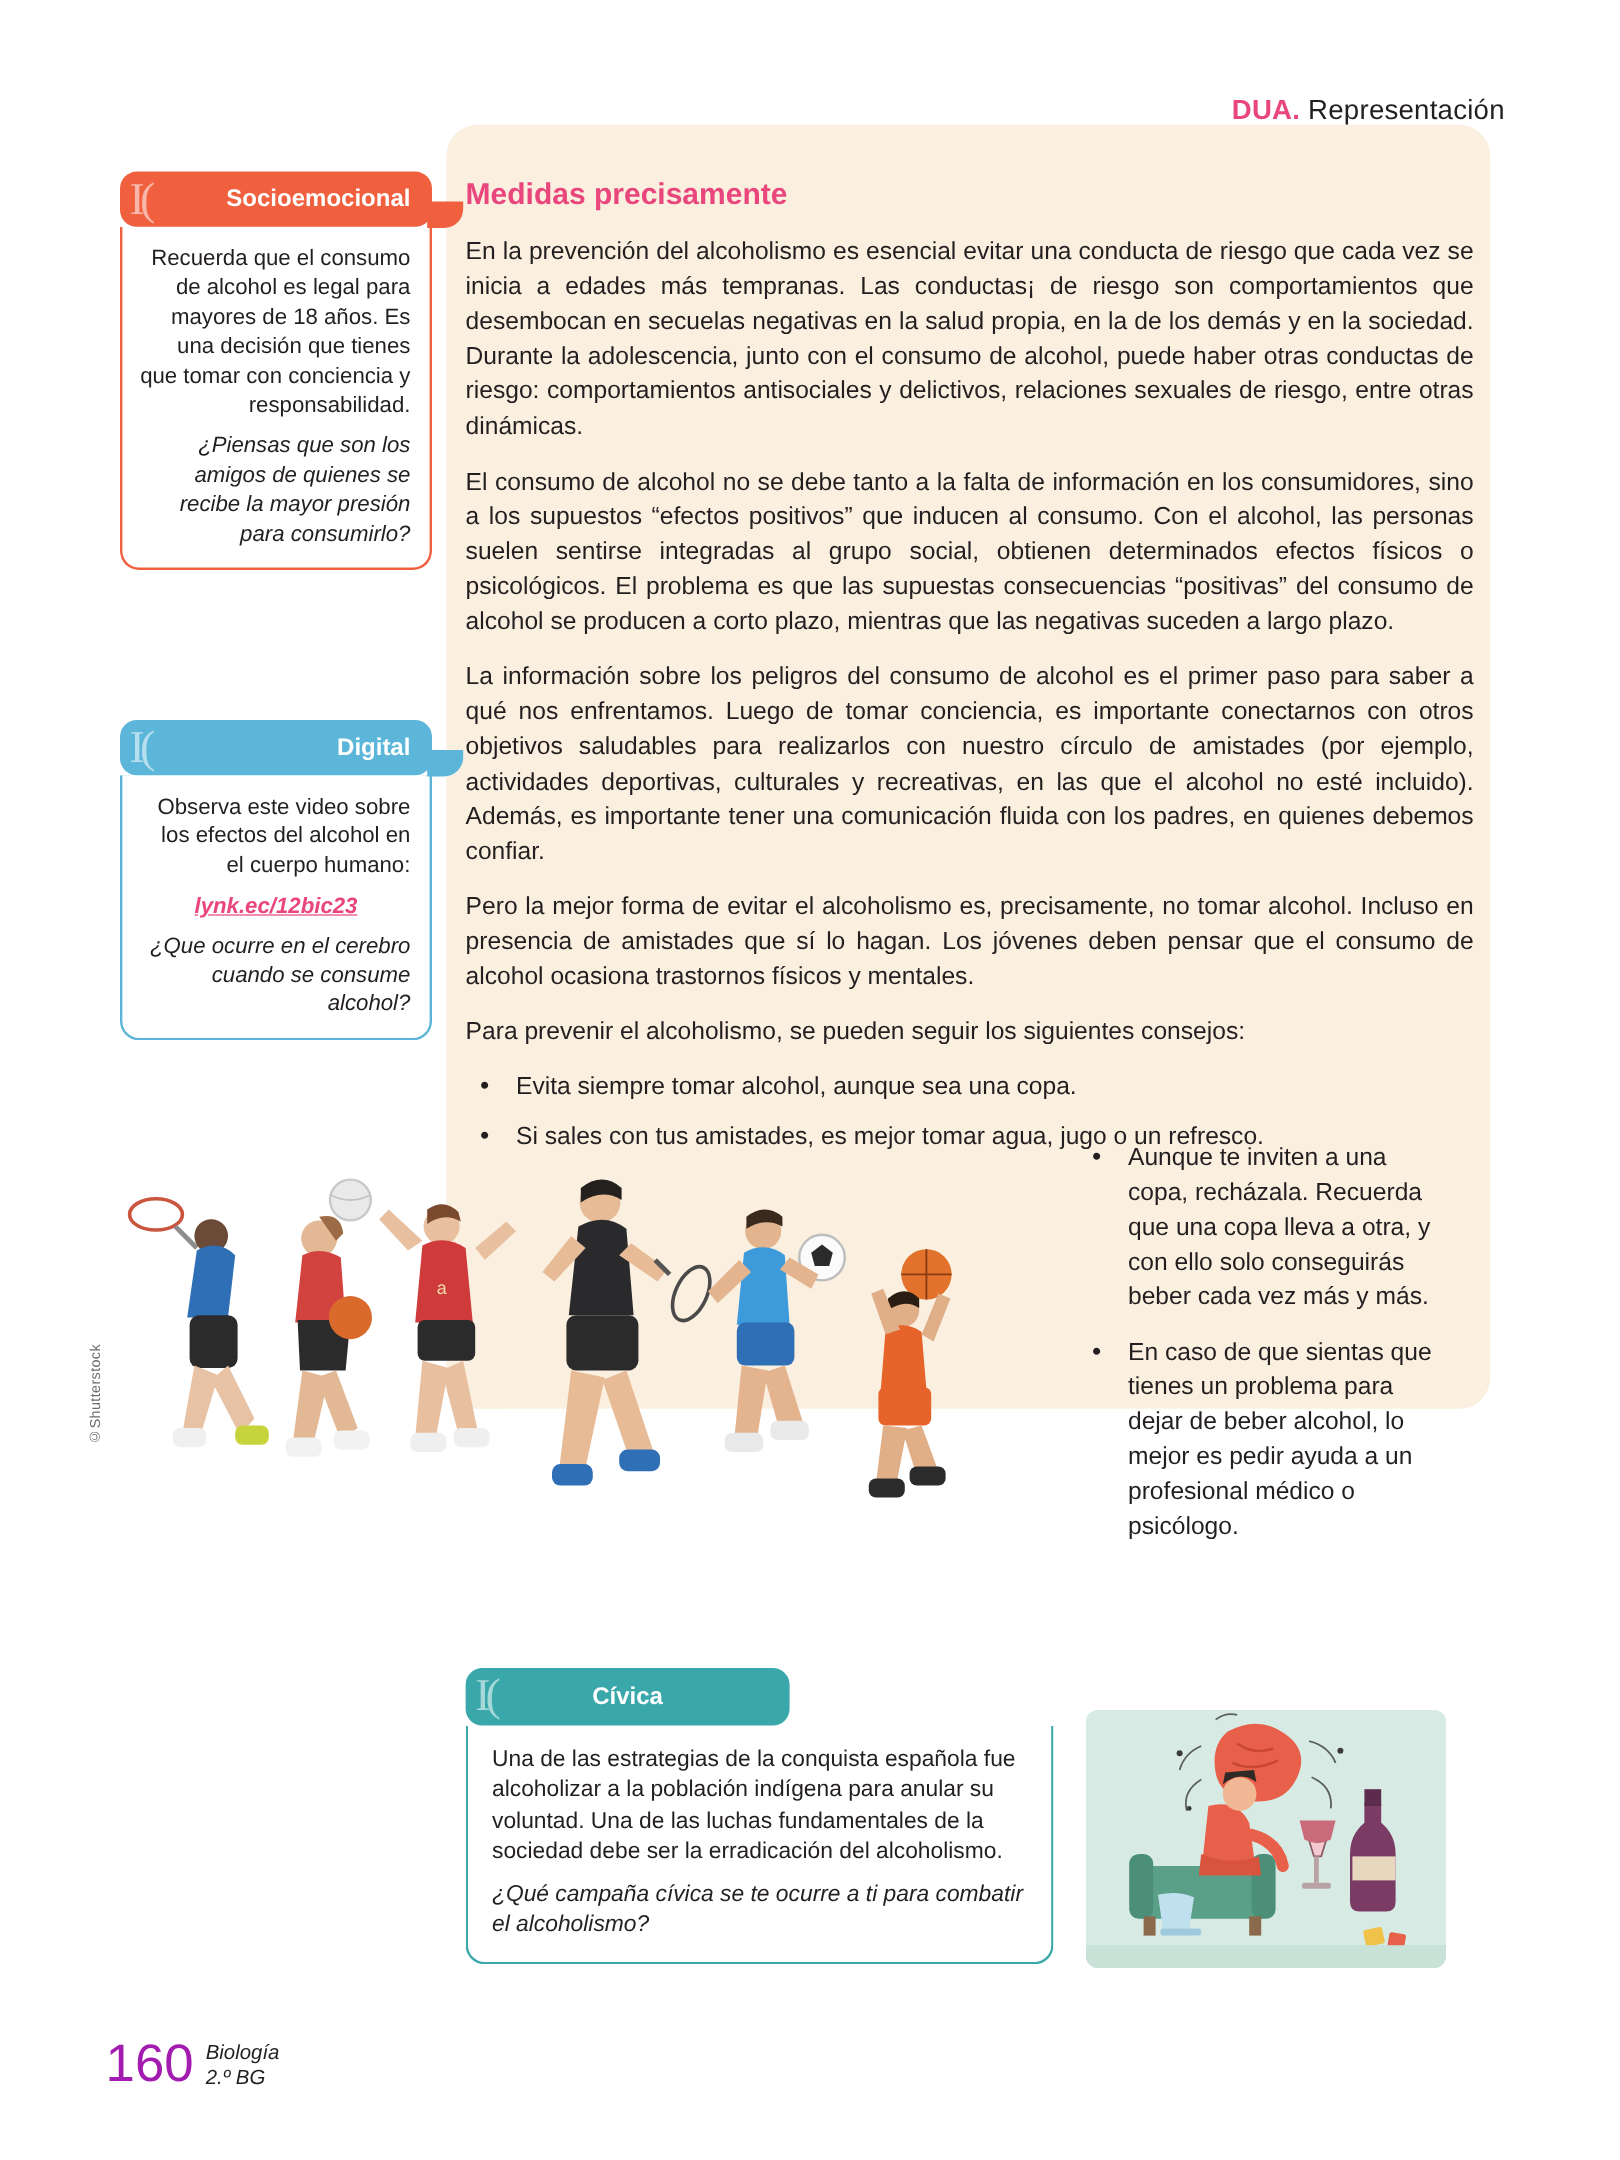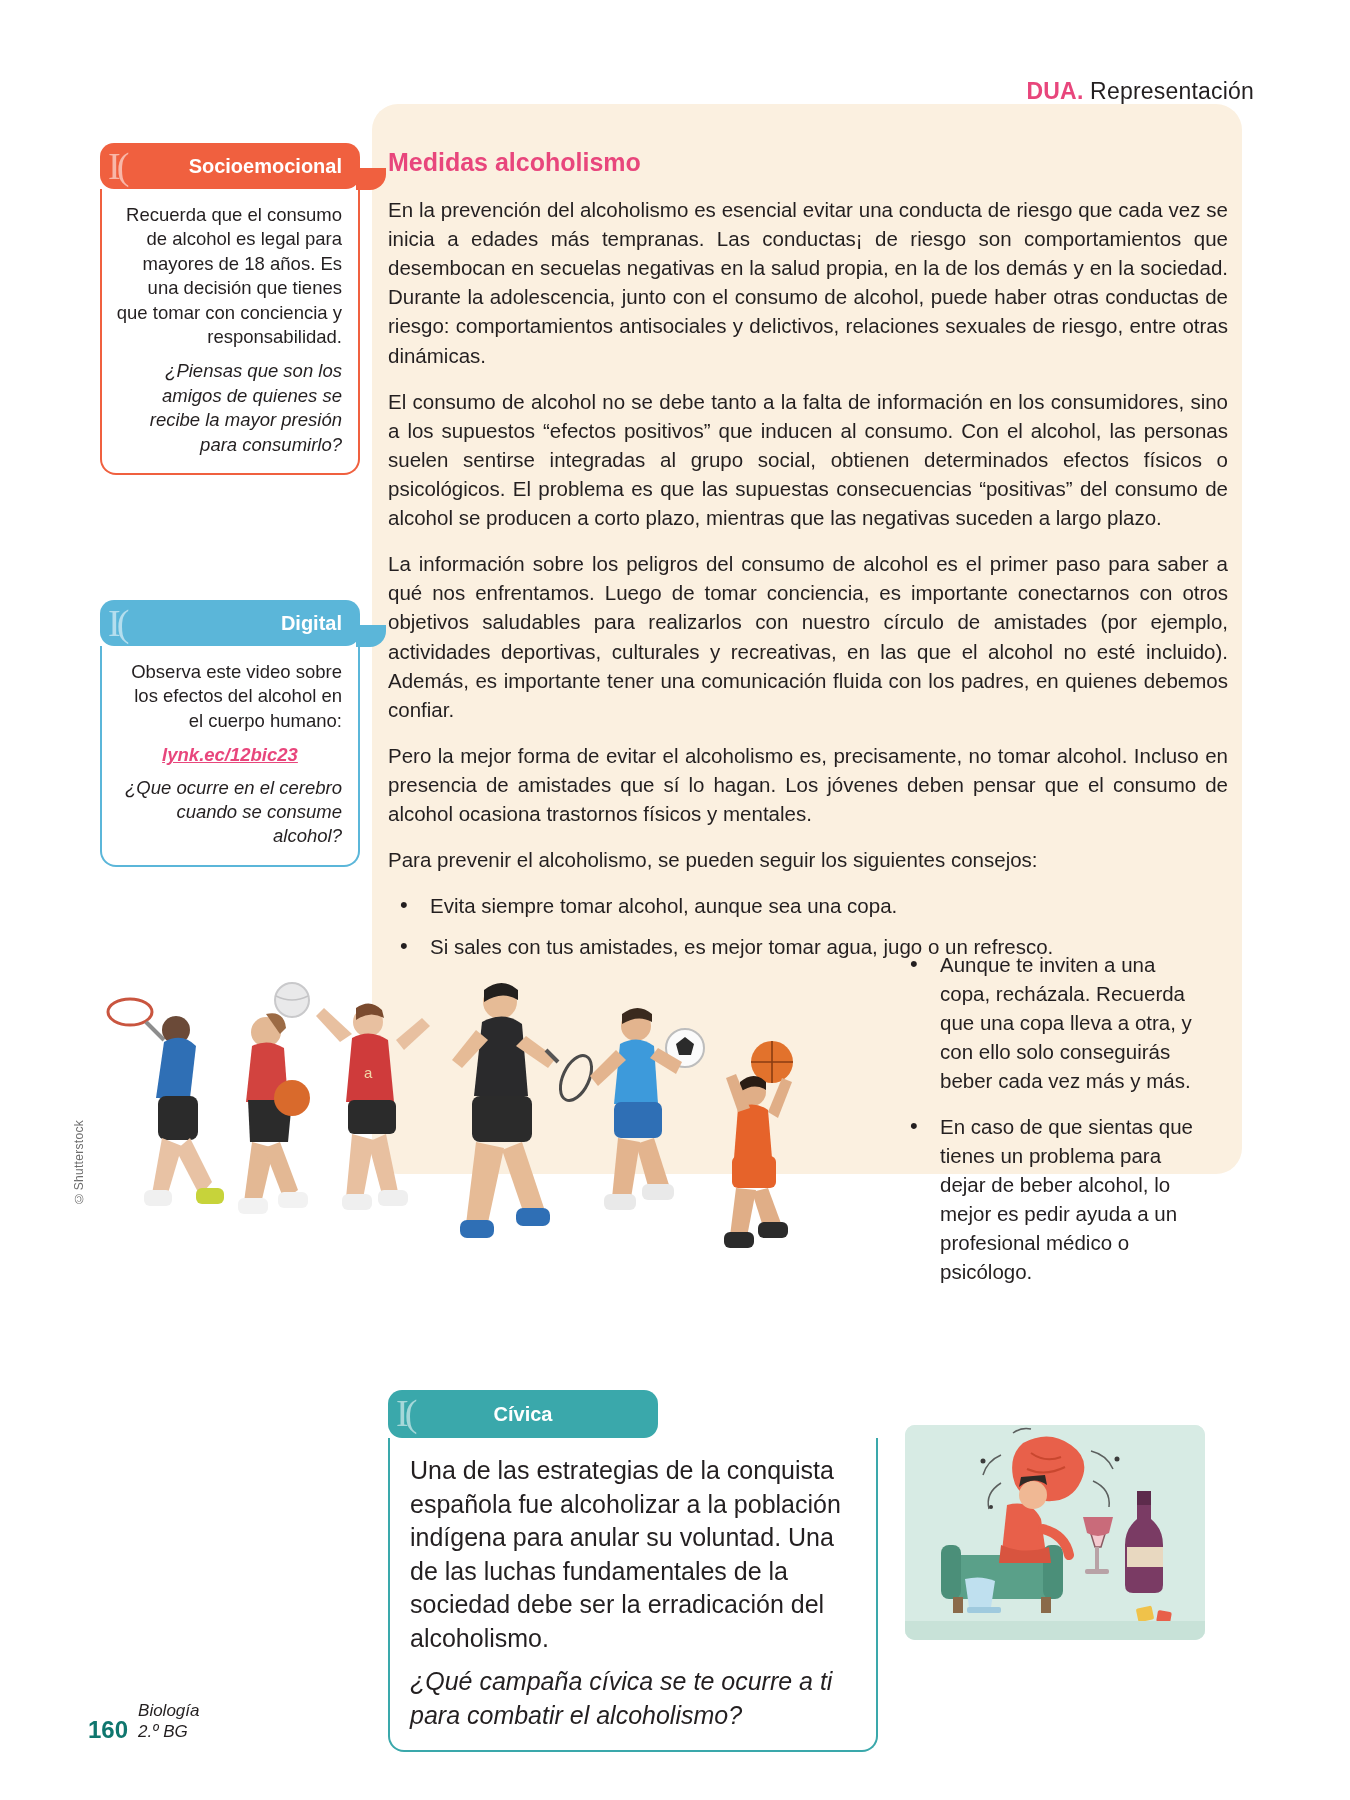--- a/index.html
+++ b/index.html
@@ -189,21 +189,21 @@
     justify-content: center;
     color: #fff;
     font-weight: bold;
     font-size: 20px;
   }
   .civica-body {
     border: 2px solid #3aa8ab;
     border-top: none;
     border-radius: 0 0 16px 16px;
     padding: 16px 18px 18px 20px;
-    font-size: 25px;
+    font-size: 19px;
     line-height: 1.34;
     text-align: left;
     margin-top: 0;
   }
   .civica-body p { margin: 0 0 10px 0; }
   .civica-body p:last-child { margin-bottom: 0; }
 
   
   .sports-photo {
     position: absolute;
@@ -235,44 +235,44 @@
   
   .footer {
     position: absolute;
     left: 88px;
     bottom: 58px;
     display: flex;
     align-items: flex-end;
     gap: 10px;
   }
   .page-number {
-    font-size: 24px;
-    font-weight: bold;
-    color: #0f766e;
+    font-size: 44px;
+    font-weight: normal;
+    color: #a21caf;
     line-height: 1;
   }
   .footer-text {
     font-size: 17px;
     line-height: 1.2;
     color: #231f20;
     font-style: italic;
   }
 </style>
 </head>
 <body>
 
 <div class="dua-header">
   <span class="dua-strong">DUA.</span>
   <span class="dua-rest">Representación</span>
 </div>
 
 <div class="main-panel"></div>
 
 <div class="main-content">
-  <h2 class="section-title">Medidas alcoholismo</h2>
+  <h2 class="section-title">Medidas precisamente</h2>
   <p>En la prevención del alcoholismo es esencial evitar una conducta de riesgo que cada vez se inicia a edades más tempranas. Las conductas¡ de riesgo son comportamientos que desembocan en secuelas negativas en la salud propia, en la de los demás y en la sociedad. Durante la adolescencia, junto con el consumo de alcohol, puede haber otras conductas de riesgo: comportamientos antisociales y delictivos, relaciones sexuales de riesgo, entre otras dinámicas.</p>
   <p>El consumo de alcohol no se debe tanto a la falta de información en los consumidores, sino a los supuestos “efectos positivos” que inducen al consumo. Con el alcohol, las personas suelen sentirse integradas al grupo social, obtienen determinados efectos físicos o psicológicos. El problema es que las supuestas consecuencias “positivas” del consumo de alcohol se producen a corto plazo, mientras que las negativas suceden a largo plazo.</p>
   <p>La información sobre los peligros del consumo de alcohol es el primer paso para saber a qué nos enfrentamos. Luego de tomar conciencia, es importante conectarnos con otros objetivos saludables para realizarlos con nuestro círculo de amistades (por ejemplo, actividades deportivas, culturales y recreativas, en las que el alcohol no esté incluido). Además, es importante tener una comunicación fluida con los padres, en quienes debemos confiar.</p>
   <p>Pero la mejor forma de evitar el alcoholismo es, precisamente, no tomar alcohol. Incluso en presencia de amistades que sí lo hagan. Los jóvenes deben pensar que el consumo de alcohol ocasiona trastornos físicos y mentales.</p>
   <p>Para prevenir el alcoholismo, se pueden seguir los siguientes consejos:</p>
   <ul class="bullet-list">
     <li>Evita siempre tomar alcohol, aunque sea una copa.</li>
     <li>Si sales con tus amistades, es mejor tomar agua, jugo o un refresco.</li>
   </ul>
 </div>

